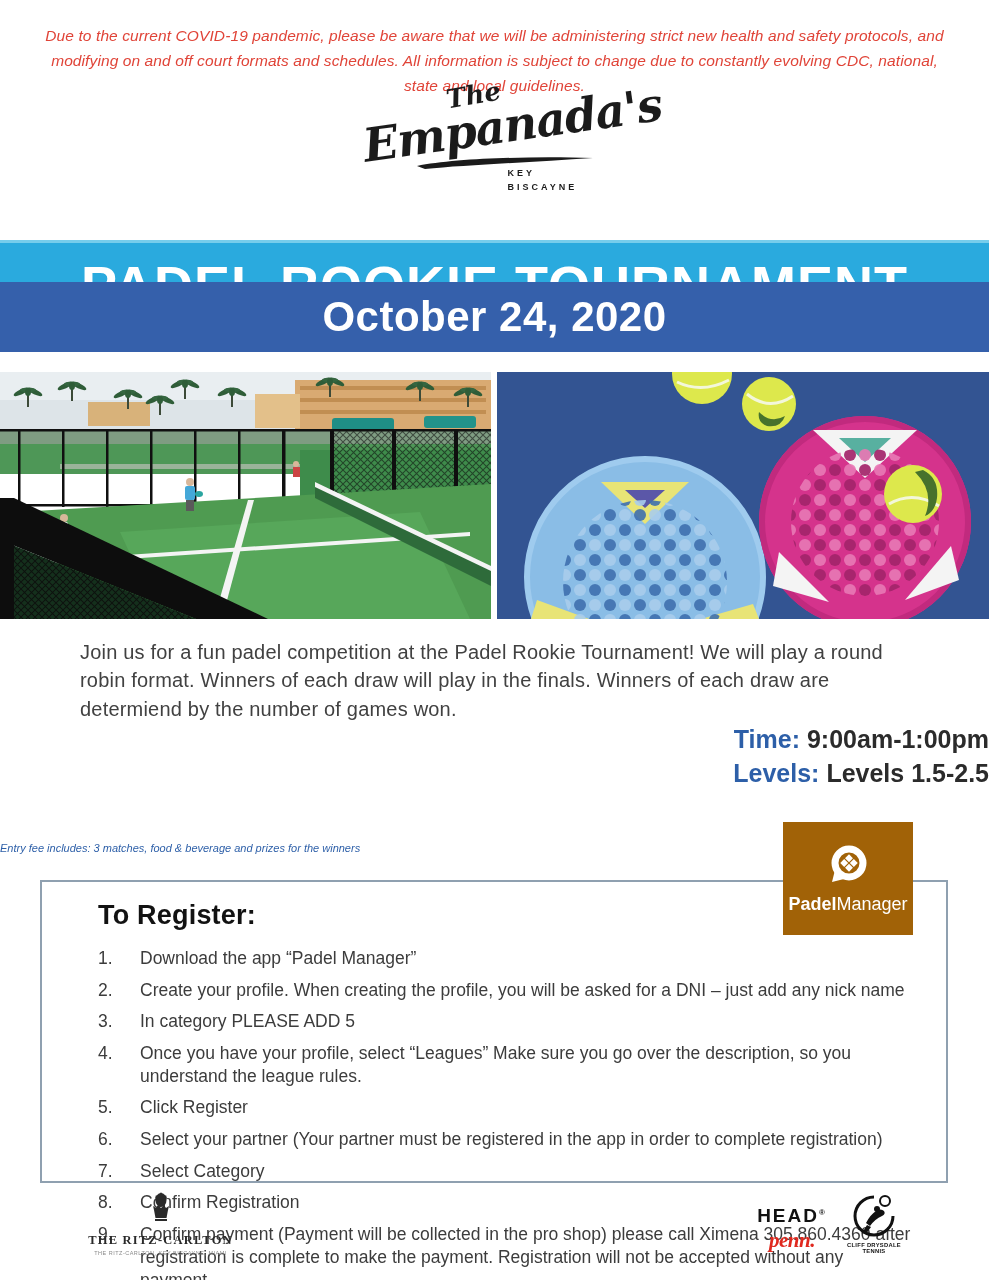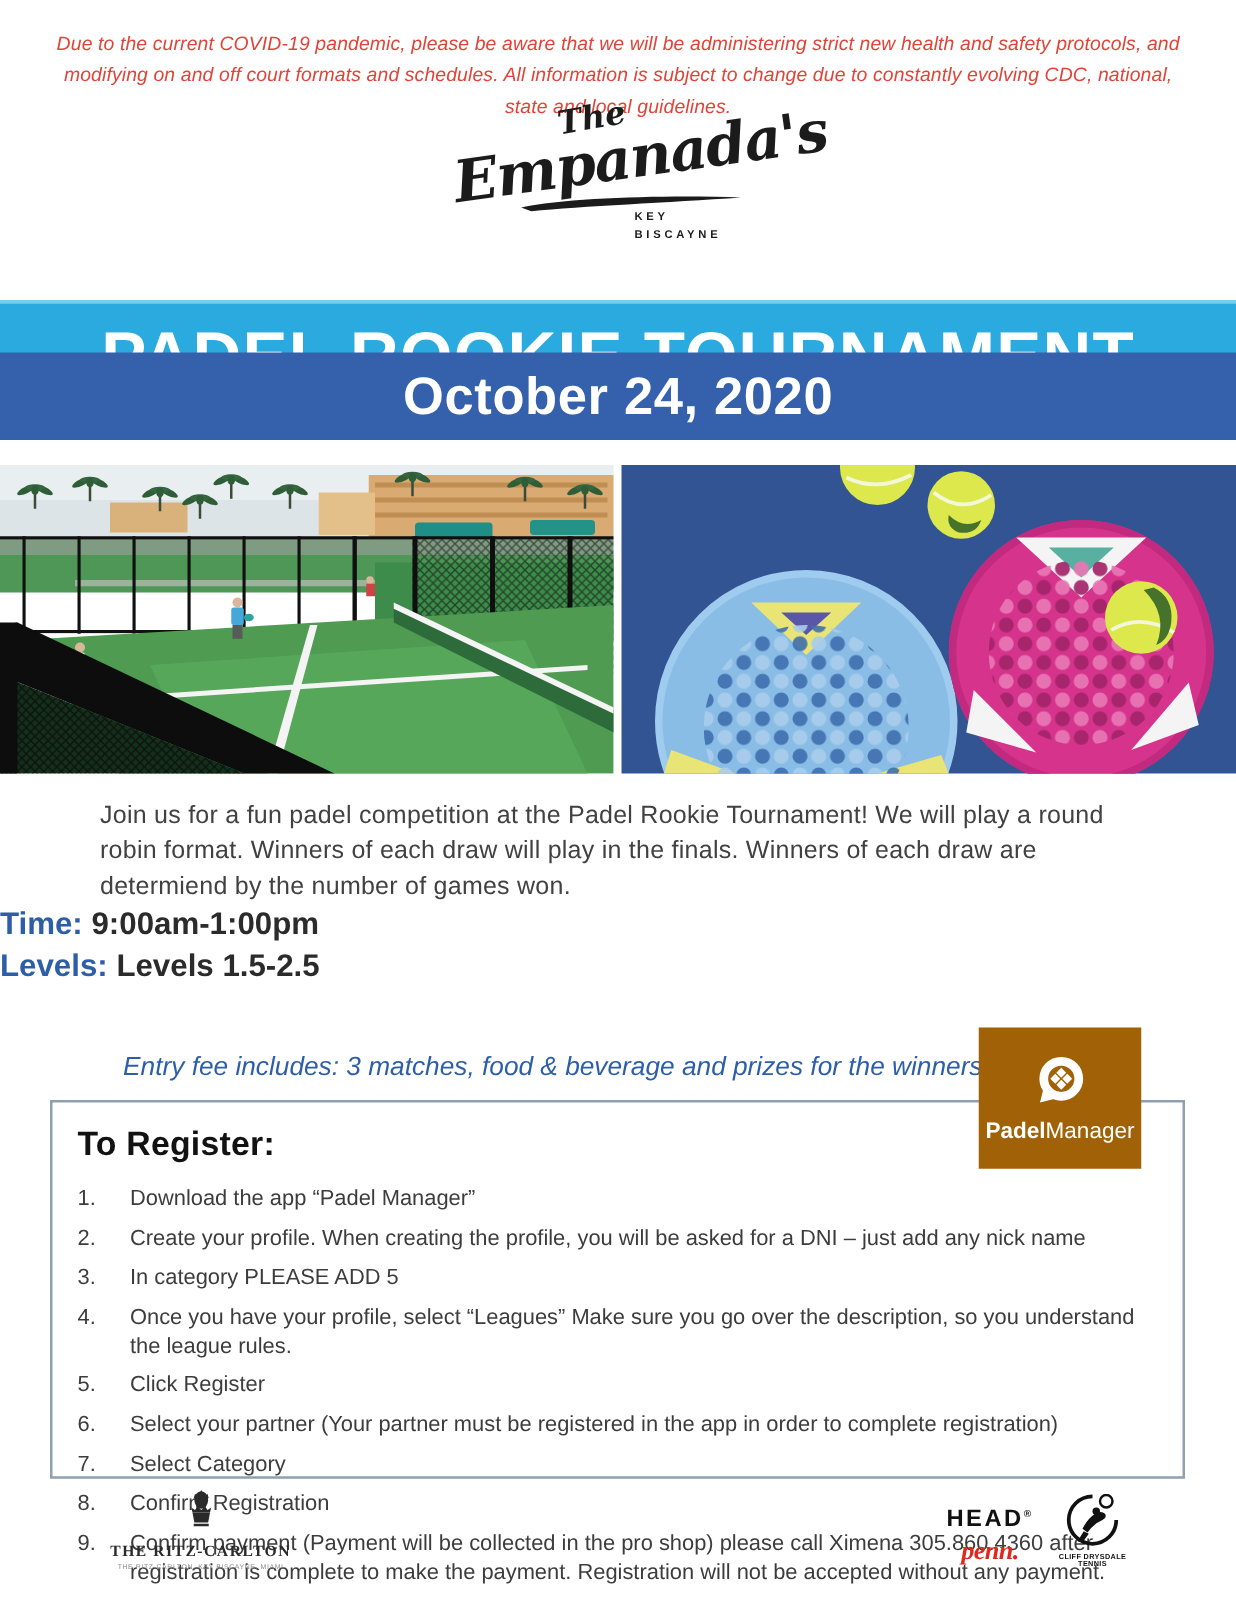--- a/index.html
+++ b/index.html
@@ -32,30 +32,30 @@
   .photo { position:absolute; top:372px; height:247px; overflow:hidden; }
   .photo.left { left:0; width:491px; }
   .photo.right { left:497px; width:492px; }
   .photo svg { display:block; }
 
   
   .intro { position:absolute; top:638px; left:80px; width:829px; text-align:left; color:#414141;
     font-size:20px; line-height:1.42; letter-spacing:.2px; }
 
   
-  .details { position:absolute; top:722px; left:0; width:989px; text-align:left; }
+  .details { position:absolute; top:722px; left:0; width:989px; text-align:right; }
   .details .row { font-size:25px; font-weight:bold; line-height:34px; color:#2b2b2b; }
   .details .lbl { color:#2d5fa8; }
 
-  .entry-note { position:absolute; top:842px; left:0; width:786px; text-align:right;
-    color:#2d5fa8; font-style:italic; font-size:21px; }
+  .entry-note { position:absolute; top:842px; left:0; width:786px; text-align:left;
+    color:#2d5fa8; font-style:italic; font-size:11px; }
 
   
   .register { position:absolute; top:880px; left:40px; width:908px; height:303px;
-    border:2px solid #8fa0b0; background:#fff; padding:18px 30px 0 20px; }
+    border:2px solid #8fa0b0; background:#fff; padding:18px 30px 0 56px; }
   .register h2 { font-size:27px; font-weight:800; color:#121212; letter-spacing:.2px; margin-bottom:16px; }
   .register ol { list-style:none; }
   .register li { display:flex; font-size:17.5px; color:#3c3c3c; line-height:1.32; margin-bottom:8.5px; }
   .register li .num { width:24px; flex:0 0 24px; margin-right:18px; }
   .register li .txt { flex:1; }
 
   
   .pm-badge { position:absolute; top:822px; left:783px; width:130px; height:113px; background:#a16207;
     display:flex; flex-direction:column; align-items:center; justify-content:center; }
   .pm-badge .pm-text { color:#fff; font-size:18px; margin-top:6px; }

